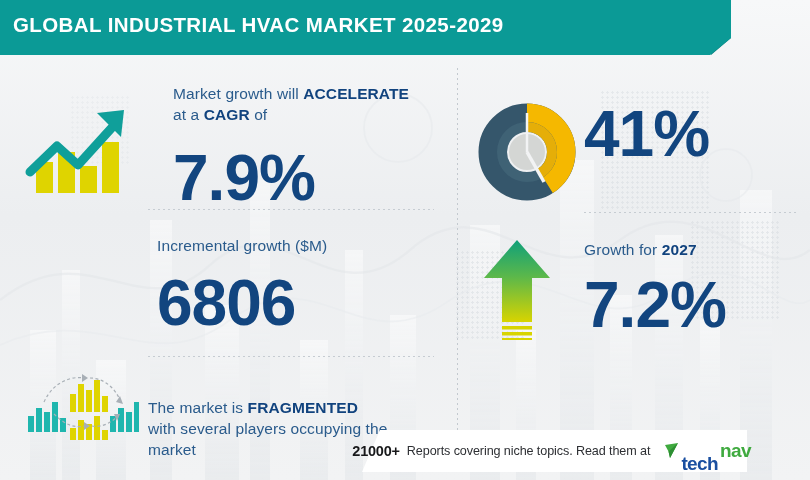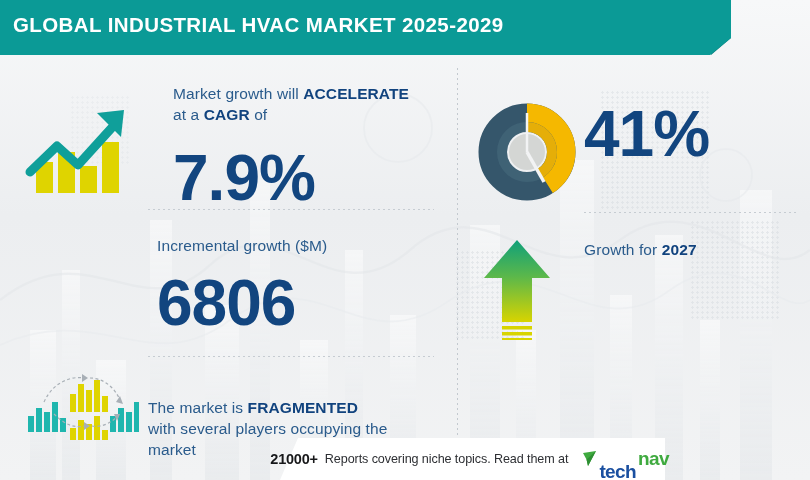--- a/index.html
+++ b/index.html
@@ -109,21 +109,21 @@
   
   .icon-box { position:absolute; z-index:4; }
   #icon-growth-chart { left:20px;  top:96px;  width:118px; height:105px; }
   #icon-bars         { left:18px;  top:232px; width:120px; height:112px; }
   #icon-fragmented   { left:18px;  top:372px; width:122px; height:72px; }
   #icon-donut        { left:478px; top:103px; width:98px;  height:98px; }
   #icon-arrow-up     { left:482px; top:238px; width:70px;  height:102px; }
 
   
   #footer {
-    position:absolute; left:0; bottom:0; width:665px; height:42px;
+    position:absolute; left:0; bottom:8px; width:747px; height:42px;
     z-index:8;
   }
   #footer-panel {
     position:absolute; right:0; bottom:0; width:400px; height:42px;
     background:#ffffff;
     clip-path:polygon(33px 0, 400px 0, 400px 42px, 15px 42px);
     box-shadow:0 -1px 2px rgba(0,0,0,.06);
   }
   #footer-inner {
     position:absolute; right:0; bottom:0; width:400px; height:42px;
@@ -299,20 +299,21 @@
       <rect x="20" y="88" width="30" height="3.5" fill="#d8d400"></rect>
       <rect x="20" y="94" width="30" height="3.5" fill="#d8d400"></rect>
       <rect x="20" y="100" width="30" height="2.5" fill="#d8d400"></rect>
     </svg>
   </div>
 
   <div class="stat" id="block-2025">
     <div class="stat-label">
       <span>Growth for </span><b>2027</b>
     </div>
+    <div class="stat-value big-num">7.2%</div>
   </div>
 
   <div id="footer">
     <div id="footer-panel"></div>
     <div id="footer-inner">
       <span id="footer-count">21000+</span>
       <span id="footer-text">Reports covering niche topics. Read them at</span>
       <span id="footer-logo">
         <svg class="logo-mark" width="15" height="18" viewBox="0 0 15 18">
           <path d="M1,3 L14,1 L6,16 L4.5,9.5 Z" fill="#3faa3f"></path>

